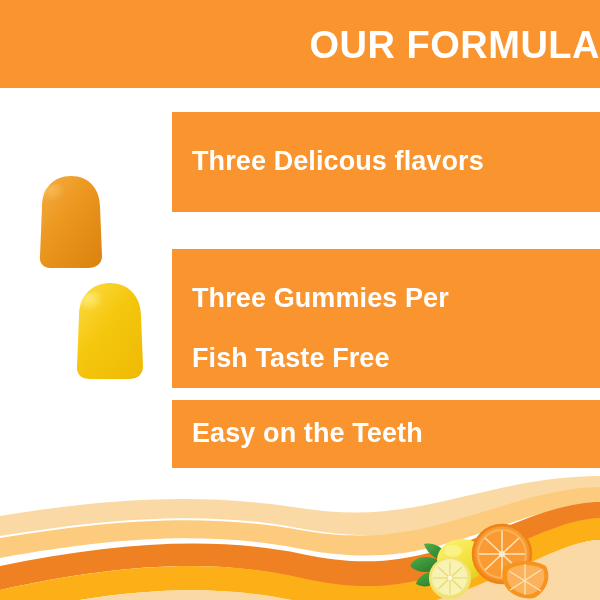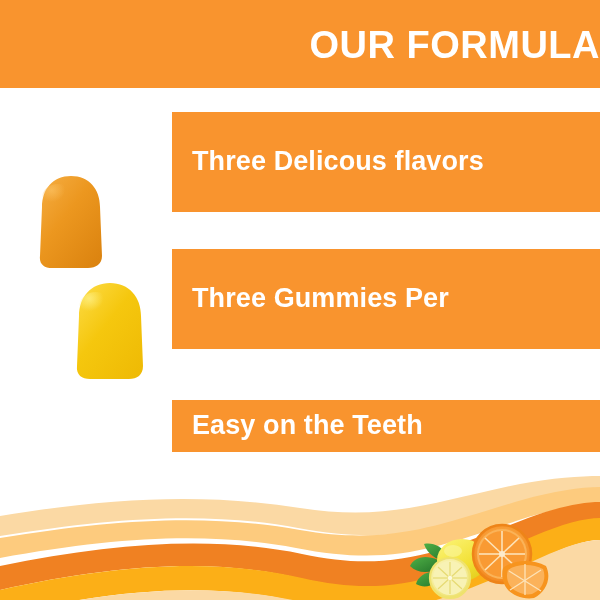--- a/index.html
+++ b/index.html
@@ -63,21 +63,21 @@
     font-family: "Liberation Sans", sans-serif;
     font-size: 27px;
     font-weight: bold;
     line-height: 1.32;
     letter-spacing: 0.1px;
   }
 
   #feature-bar-0 { top: 112px;  height: 100px; }
   #feature-bar-1 { top: 222px;  height: 100px; margin-top: 27px; }
   #feature-bar-2 { top: 330px;  height: 58px;  }
-  #feature-bar-3 { top: 400px;  height: 52px;  }
+  #feature-bar-3 { top: 400px;  height: 68px;  }
 
   
   .gummy {
     position: absolute;
   }
 
   #gummy-orange {
     left: 36px;
     top: 174px;
     width: 70px;
@@ -168,20 +168,23 @@
   </div>
 
   <div class="feature-bar" id="feature-bar-0">
     <div class="feature-text">Three Delicous flavors</div>
   </div>
 
   <div class="feature-bar" id="feature-bar-1">
     <div class="feature-text">Three Gummies Per</div>
   </div>
 
+  <div class="feature-bar" id="feature-bar-2">
+    <div class="feature-text">Fish Taste Free</div>
+  </div>
 
   <div class="feature-bar" id="feature-bar-3">
     <div class="feature-text">Easy on the Teeth</div>
   </div>
 
   <div class="wave-decoration">
     <svg width="600" height="130" viewBox="0 0 600 130" xmlns="http://www.w3.org/2000/svg">
 
       <path d="M0 46
                C 120 26, 210 24, 300 38

